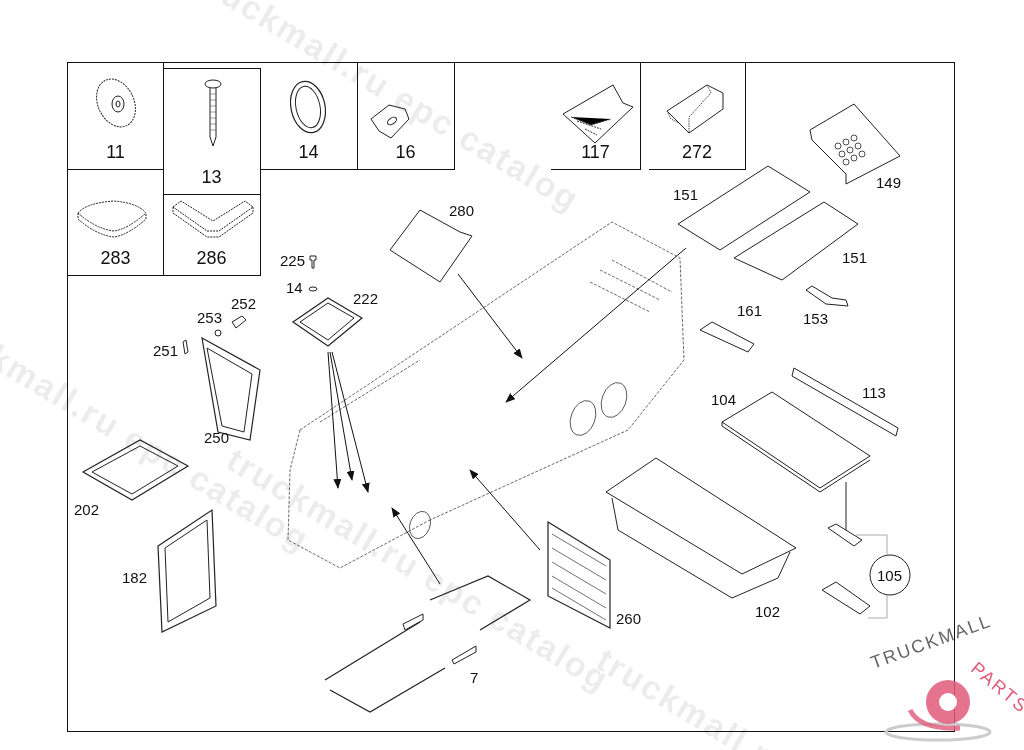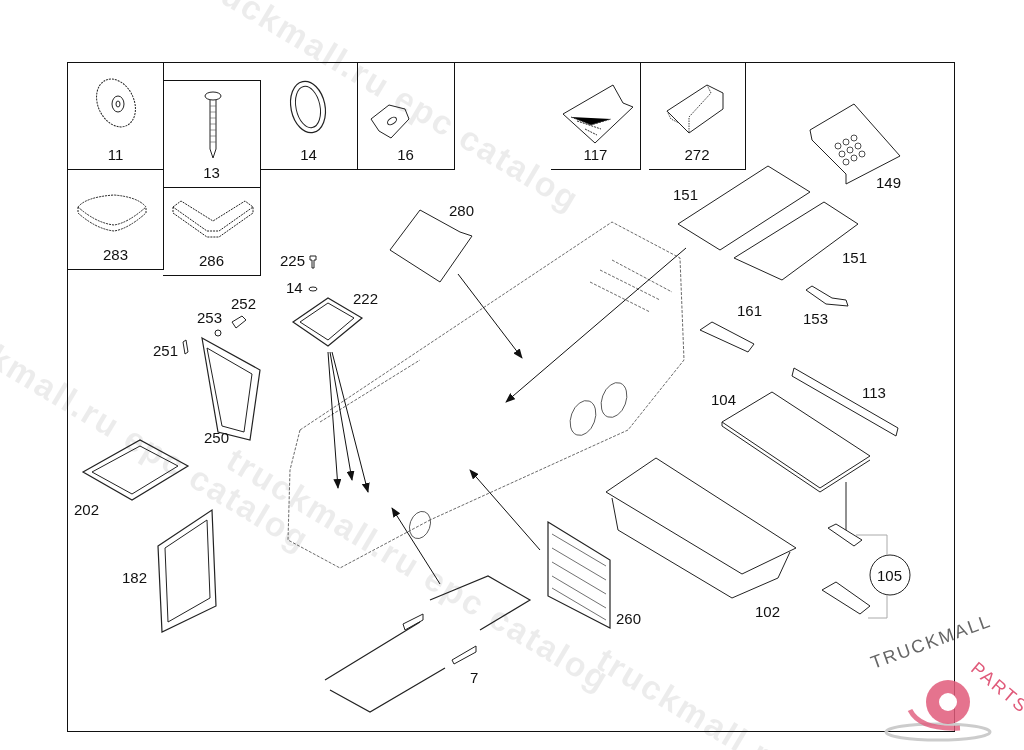--- a/index.html
+++ b/index.html
@@ -3,21 +3,21 @@
 <meta charset="utf-8">
 <style>
   html, body { margin:0; padding:0; background:#ffffff; }
   body { width:1024px; height:750px; position:relative; overflow:hidden;
          font-family:"Liberation Sans", sans-serif; color:#111; }
   #stage { position:absolute; left:0; top:0; width:1024px; height:750px; }
   .frame { position:absolute; left:67px; top:62px; width:888px; height:670px;
            border:1.5px solid #111; box-sizing:border-box; }
   .cell { position:absolute; border-right:1.5px solid #111; border-bottom:1.5px solid #111;
           box-sizing:border-box; }
-  .cell .lbl { position:absolute; left:0; right:0; bottom:6px; text-align:center; font-size:15px; }
+  .cell .lbl { position:absolute; left:0; right:0; bottom:6px; text-align:center; font-size:18px; }
   .cell svg { position:absolute; left:0; top:0; }
   .callout { position:absolute; font-size:15px; line-height:1; white-space:nowrap; }
   .wm { position:absolute; font-size:34px; font-weight:bold; color:#000; opacity:0.07;
         white-space:nowrap; transform-origin:left top; letter-spacing:2px; }
   svg.draw { position:absolute; left:0; top:0; }
   .logo { position:absolute; left:850px; top:650px; width:174px; height:100px; }
 </style>
 </head>
 <body>
 
@@ -31,21 +31,21 @@
   <div class="frame"></div>
 
   <div class="cell" style="left:67px;top:62px;width:97px;height:108px;border-top:1.5px solid #111;border-left:1.5px solid #111;">
     <svg width="97" height="108">
       <ellipse cx="48" cy="40" rx="18" ry="25" transform="rotate(-25 48 40)" fill="none" stroke="#222" stroke-dasharray="2 1"></ellipse>
       <ellipse cx="50" cy="41" rx="6" ry="8" fill="none" stroke="#222"></ellipse>
       <ellipse cx="50" cy="41" rx="2" ry="3" fill="none" stroke="#222"></ellipse>
     </svg>
     <div class="lbl">11</div>
   </div>
-  <div class="cell" style="left:163px;top:80px;width:98px;height:108px;border-top:1.5px solid #111;">
+  <div class="cell" style="left:163px;top:68px;width:98px;height:127px;border-top:1.5px solid #111;">
     <svg width="98" height="108">
       <ellipse cx="50" cy="15" rx="8" ry="4" fill="none" stroke="#222"></ellipse>
       <path d="M47 19 L47 68 L50 77 L53 68 L53 19" fill="none" stroke="#222"></path>
       <path d="M47 25 L53 25 M47 31 L53 31 M47 37 L53 37 M47 43 L53 43 M47 49 L53 49 M47 55 L53 55 M47 61 L53 61" stroke="#555" stroke-width="0.6"></path>
     </svg>
     <div class="lbl">13</div>
   </div>
   <div class="cell" style="left:260px;top:62px;width:98px;height:108px;border-top:1.5px solid #111;">
     <svg width="98" height="108">
       <ellipse cx="48" cy="44" rx="17" ry="26" transform="rotate(-12 48 44)" fill="none" stroke="#222" stroke-width="1.2"></ellipse>
@@ -68,21 +68,21 @@
     <div class="lbl">117</div>
   </div>
   <div class="cell" style="left:649px;top:62px;width:97px;height:108px;border-top:1.5px solid #111;">
     <svg width="97" height="108">
       <path d="M18 48 L58 22 L74 30 L74 46 L40 70 L30 60 Z" fill="none" stroke="#222"></path>
       <path d="M18 48 L22 56 L30 60 M58 22 L62 30 L40 54 L40 70" fill="none" stroke="#444" stroke-dasharray="1.5 1"></path>
     </svg>
     <div class="lbl">272</div>
   </div>
 
-  <div class="cell" style="left:67px;top:163px;width:97px;height:107px;border-left:1.5px solid #111;padding-left:28px;">
+  <div class="cell" style="left:67px;top:169px;width:97px;height:107px;border-left:1.5px solid #111;padding-left:28px;">
     <svg width="97" height="107">
       <path d="M10 44 Q18 34 46 32 Q70 34 78 44 Q60 60 46 62 Q28 60 10 44 Z" fill="none" stroke="#222" stroke-dasharray="2 1"></path>
       <path d="M10 44 L10 50 Q28 66 46 68 Q60 66 78 50 L78 44" fill="none" stroke="#222" stroke-dasharray="2 1"></path>
     </svg>
     <div class="lbl">283</div>
   </div>
   <div class="cell" style="left:163px;top:169px;width:98px;height:107px;">
     <svg width="98" height="107">
       <path d="M10 38 L18 32 L50 52 L82 32 L90 38 L56 62 L44 62 Z" fill="none" stroke="#222" stroke-dasharray="2 1"></path>
       <path d="M10 38 L10 44 L44 68 L56 68 L90 44 L90 38" fill="none" stroke="#222" stroke-dasharray="2 1"></path>

